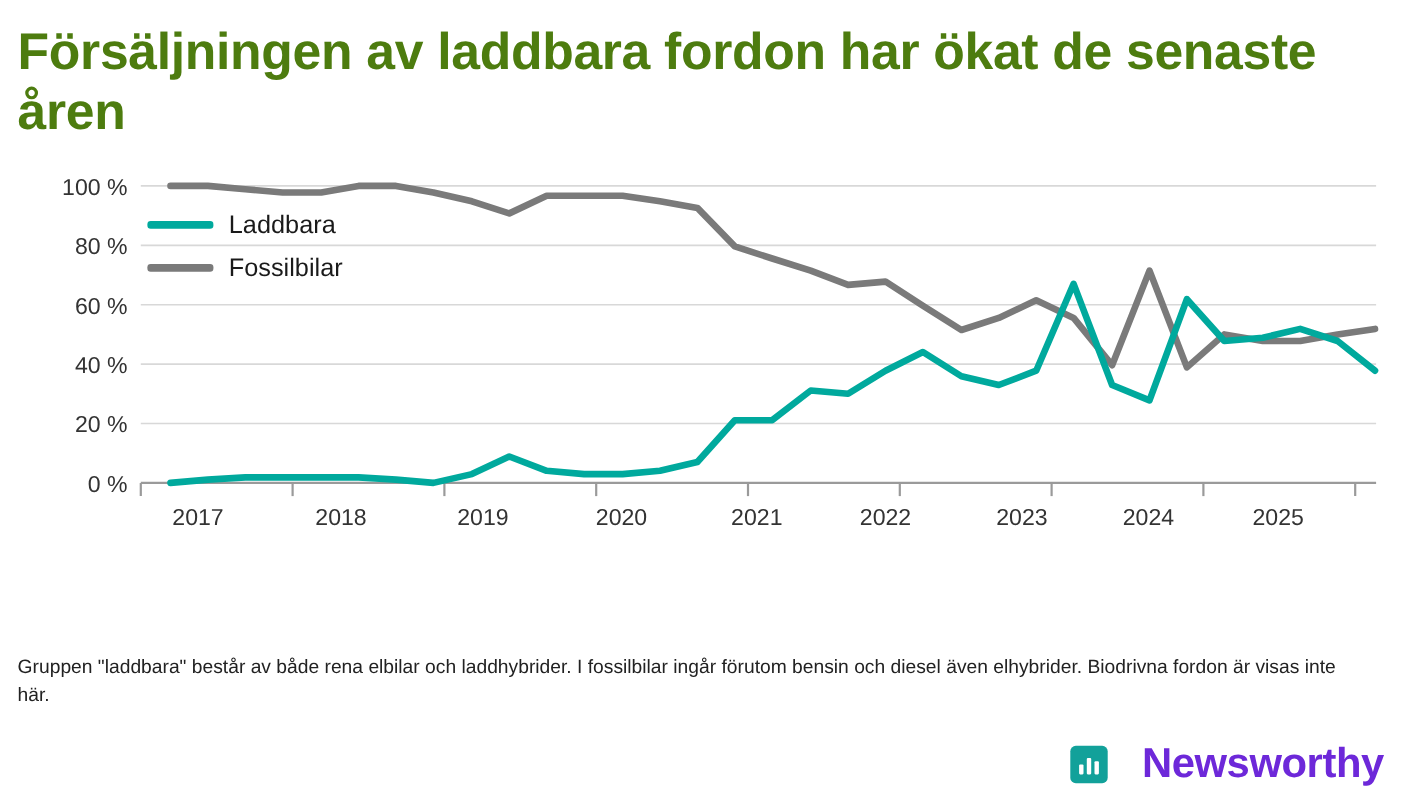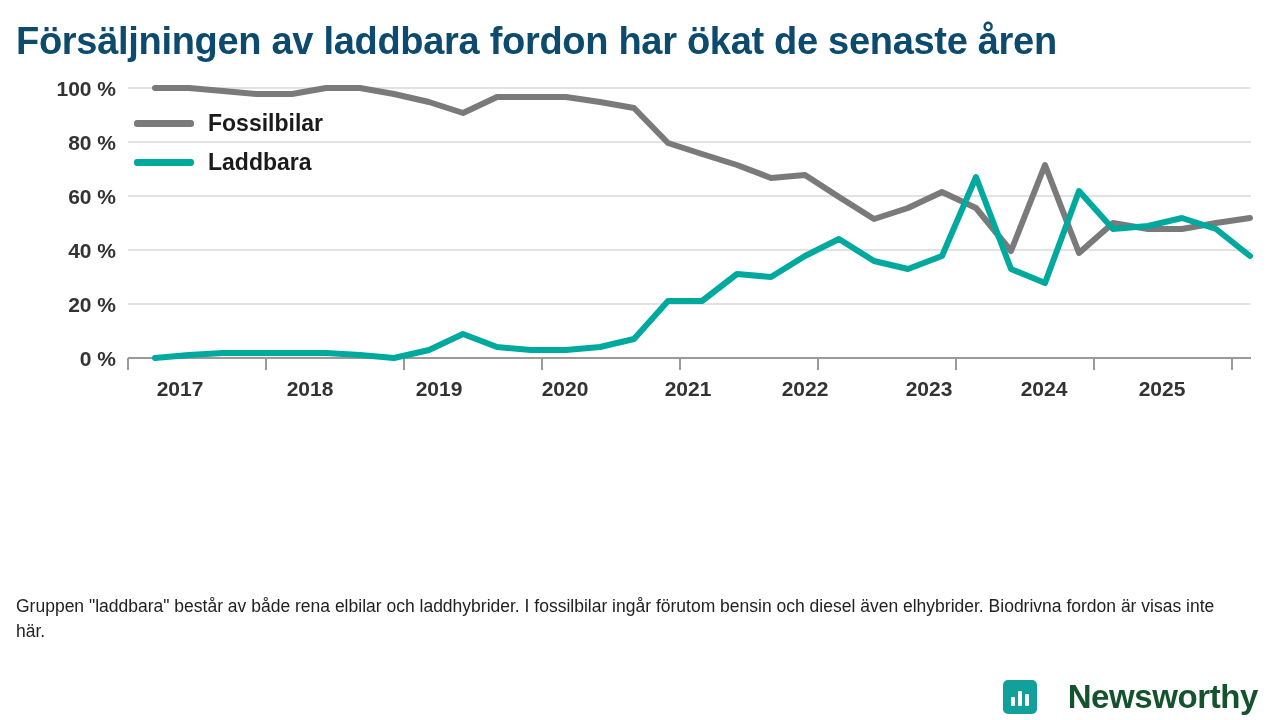--- a/index.html
+++ b/index.html
@@ -15,39 +15,38 @@
     overflow: hidden;
   }
   .page {
     position: relative;
     width: 1280px;
     height: 720px;
     box-sizing: border-box;
     padding: 0 16px;
   }
   .title {
-    font-size: 38px;
+    font-size: 47px;
     font-weight: bold;
     letter-spacing: -0.3px;
     margin: 20px 0 0 0;
     line-height: 1.15;
-    color: #0c4a6e;
+    color: #4d7c0f;
   }
   .subtitle {
     font-size: 22px;
     font-weight: normal;
     margin: 26px 0 0 0;
     color: #1f1f1f;
   }
   .chart-wrap {
     position: relative;
     width: 1248px;
     height: 330px;
-    margin-top: 14px;
-    font-weight: bold;
+    margin-top: 31px;
   }
   .chart-svg {
     display: block;
   }
   .legend {
     position: absolute;
     left: 118px;
     top: 32px;
     display: flex;
     flex-direction: column;
@@ -100,23 +99,23 @@
   .brand-mark i {
     display: block;
     width: 4px;
     background: #ffffff;
     border-radius: 1px;
   }
   .bar1 { height: 9px; }
   .bar2 { height: 15px; }
   .bar3 { height: 12px; }
   .brand-name {
-    font-size: 33px;
+    font-size: 38px;
     font-weight: bold;
-    color: #14532d;
+    color: #6d28d9;
     letter-spacing: -0.4px;
     margin-left: 21px;
   }
   .tick-label {
     font-size: 21px;
     fill: #333333;
     font-family: "Liberation Sans", sans-serif;
   }
   .x-tick-label {
     font-size: 21px;
@@ -176,26 +175,26 @@
         <text class="x-tick-label" x="1146" y="318" text-anchor="middle">2025</text>
       </g>
 
       <polyline fill="none" stroke="#7A7A7A" stroke-width="6" stroke-linejoin="round" stroke-linecap="round" points="139,10 173,10 207,13 241,16 276,16 310,10 344,10 378,16 413,24 447,35 481,19 515,19 550,19 584,24 618,30 652,65 686,76 721,87 755,100 789,97 823,119 858,141 892,130 926,114 960,130 995,173 1029,87 1063,175 1097,145 1132,151 1166,151 1200,145 1234,140"></polyline>
 
       <polyline fill="none" stroke="#00A99D" stroke-width="6" stroke-linejoin="round" stroke-linecap="round" points="139,280 173,277 207,275 241,275 276,275 310,275 344,277 378,280 413,272 447,256 481,269 515,272 550,272 584,269 618,261 652,223 686,223 721,196 755,199 789,178 823,161 858,183 892,191 926,178 960,99 995,191 1029,205 1063,113 1097,151 1132,148 1166,140 1200,151 1234,178"></polyline>
     </svg>
 
     <div class="legend">
       <div class="legend-row">
+        <span class="legend-swatch" style="background:#00A99D"></span>
+        <span class="legend-label">Laddbara</span>
+      </div>
+      <div class="legend-row">
         <span class="legend-swatch" style="background:#7A7A7A"></span>
         <span class="legend-label">Fossilbilar</span>
-      </div>
-      <div class="legend-row">
-        <span class="legend-swatch" style="background:#00A99D"></span>
-        <span class="legend-label">Laddbara</span>
       </div>
     </div>
   </div>
 
   <p class="footnote">Gruppen "laddbara" består av både rena elbilar och laddhybrider. I fossilbilar ingår förutom bensin och diesel även elhybrider. Biodrivna fordon är visas inte här.</p>
 
   <div class="brand">
     <span class="brand-mark">
       <i class="bar1"></i>
         <i class="bar2"></i>

